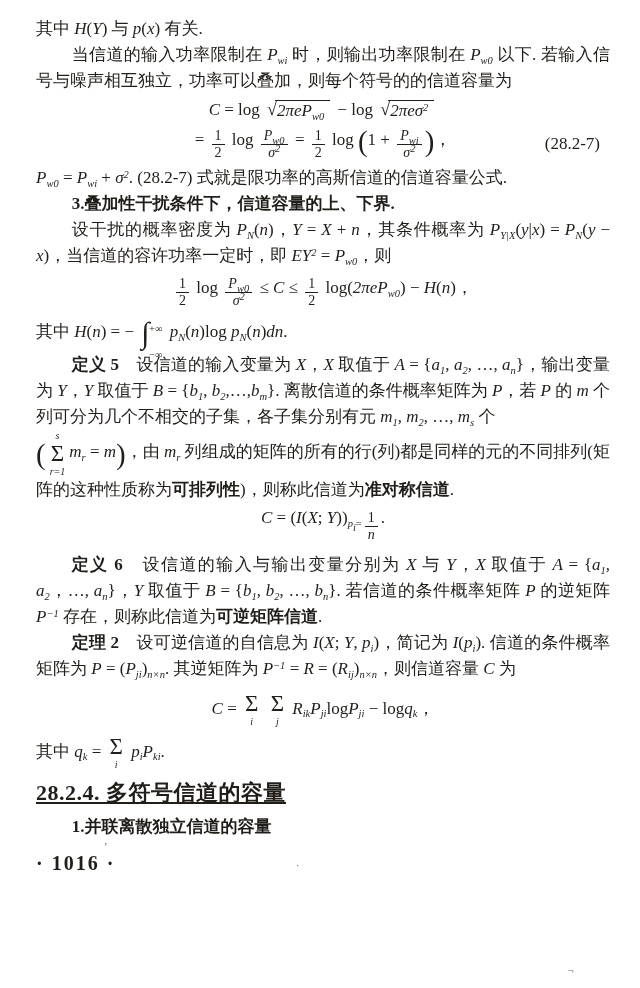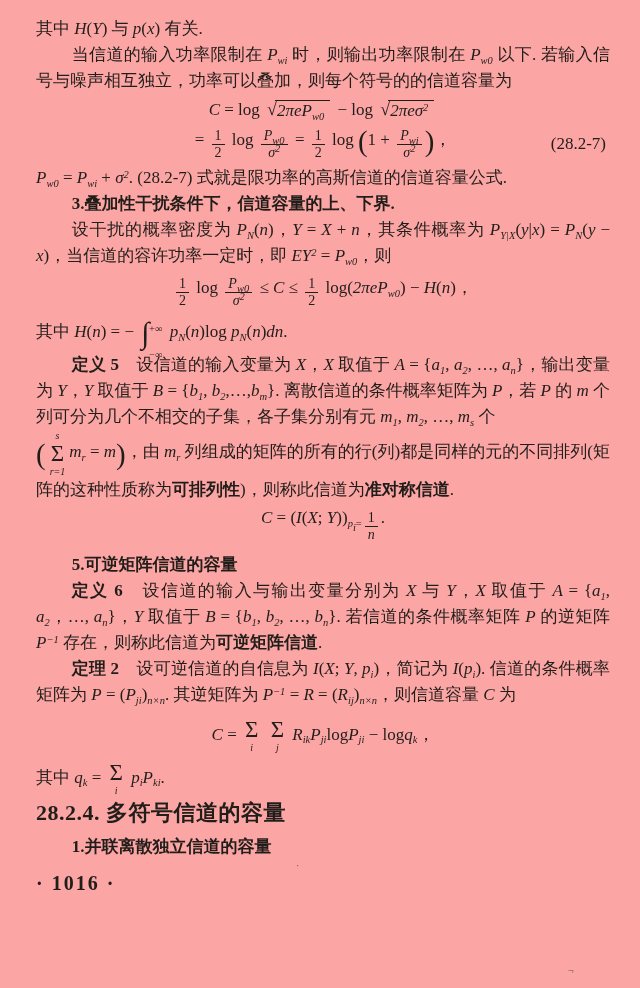--- a/index.html
+++ b/index.html
@@ -27,38 +27,38 @@
   .rsym{line-height:1.1;font-size:18px;}
   .rbar{border-top:1.5px solid currentColor;padding:0 6px 0 2px;margin-left:-2px;}
   .bigop{display:inline-flex;flex-direction:column;align-items:center;vertical-align:middle;margin:0 4px;line-height:1;text-indent:0;}
   .oplim{font-size:10px;font-style:italic;line-height:1.15;}
   .opsym{font-size:23px;line-height:1.05;}
   .intgrp{display:inline-flex;align-items:center;vertical-align:middle;margin:0 3px;text-indent:0;}
   .intsym{font-size:30px;line-height:1;}
   .intlims{display:inline-flex;flex-direction:column;justify-content:space-between;height:34px;font-size:10px;font-style:italic;margin-left:-1px;}
   .formula{text-align:center;margin:4px 0;}
   .fline{position:relative;line-height:1.2;padding:3px 0;}
-  .eqno{position:absolute;right:4px;top:50%;transform:translateY(-50%);font-style:normal;}
+  .eqno{position:absolute;right:10px;top:50%;transform:translateY(-50%);font-style:normal;}
   .bigparen{font-size:170%;vertical-align:-0.22em;line-height:1;font-style:normal;}
-  .heading1{font-size:22px;font-weight:bold;margin-top:4px;letter-spacing:0.5px;}
+  .heading1{font-size:22px;font-weight:bold;margin-top:10px;letter-spacing:0.5px;text-decoration:underline;}
   .subheading{font-weight:bold;text-indent:2.1em;margin-top:8px;}
   .pagenum{font-weight:bold;margin-top:10px;font-size:20px;letter-spacing:2px;}
   .artifact{position:absolute;color:#5a564f;font-size:10px;line-height:1;}
   [data-name="formula-28-2-7"]{margin:3px 0 1px;}
   [data-name="para-entropy-integral"]{margin:2px 0;}
   [data-name="heading-4-quasi-symmetric"]{margin-top:3px;}
   [data-name="formula-theorem-1"]{margin:2px 0 6px;}
   [data-name="heading-5-invertible-matrix"]{margin-top:3px;}
   [data-name="formula-theorem-2"]{margin:7px 0 3px;}
   [data-name="para-qk-definition"]{margin-top:4px;}
 </style>
 </head>
 <body>
 
-<div class="page" data-name="scanned-page" style="background: #fca5a5; color: rgb(33, 30, 26);">
+<div class="page" data-name="scanned-page" style="background: #ffffff; color: rgb(33, 30, 26);">
   <div id="doc" data-name="document-text-column">
       <div class="para" data-name="para-hy-px"><span class="t" data-name="text-run">其中 </span><span class="m" data-name="math-run">H</span><span class="t" data-name="text-run">(</span><span class="m" data-name="math-run">Y</span><span class="t" data-name="text-run">) 与 </span><span class="m" data-name="math-run">p</span><span class="t" data-name="text-run">(</span><span class="m" data-name="math-run">x</span><span class="t" data-name="text-run">) 有关.</span></div>
       <div class="para indent" data-name="para-power-limit"><span class="t" data-name="text-run">当信道的输入功率限制在 </span><span class="m" data-name="math-run">P</span><sub class="sub" data-name="subscript">wi</sub><span class="t" data-name="text-run"> 时，则输出功率限制在 </span><span class="m" data-name="math-run">P</span><sub class="sub" data-name="subscript">w0</sub><span class="t" data-name="text-run"> 以下. 若输入信号与噪声相互独立，功率可以叠加，则每个符号的的信道容量为</span></div>
       <div class="formula" data-name="formula-28-2-7">
         <div class="fline" data-name="formula-line"><span class="m" data-name="math-run">C</span><span class="t" data-name="text-run"> = log </span><span class="sqrt" data-name="square-root">
             <span class="rsym" data-name="radical-icon">√</span>
             <span class="rbar" data-name="radicand"><span class="m" data-name="math-run">2πeP</span><sub class="sub" data-name="subscript">w0</sub></span>
           </span><span class="t" data-name="text-run"> − log </span><span class="sqrt" data-name="square-root">
             <span class="rsym" data-name="radical-icon">√</span>
             <span class="rbar" data-name="radicand"><span class="m" data-name="math-run">2πeσ</span><sup class="sup" data-name="superscript">2</sup></span>
@@ -80,21 +80,20 @@
         </span><span class="t" data-name="text-run"> </span><span class="m" data-name="math-run">p</span><sub class="sub" data-name="subscript">N</sub><span class="t" data-name="text-run">(</span><span class="m" data-name="math-run">n</span><span class="t" data-name="text-run">)log </span><span class="m" data-name="math-run">p</span><sub class="sub" data-name="subscript">N</sub><span class="t" data-name="text-run">(</span><span class="m" data-name="math-run">n</span><span class="t" data-name="text-run">)</span><span class="m" data-name="math-run">dn</span><span class="t" data-name="text-run">.</span></div>
       <div class="para indent" data-name="para-definition-5"><span class="b" data-name="bold-text-run">定义 5</span><span class="t" data-name="text-run">　设信道的输入变量为 </span><span class="m" data-name="math-run">X</span><span class="t" data-name="text-run">，</span><span class="m" data-name="math-run">X</span><span class="t" data-name="text-run"> 取值于 </span><span class="m" data-name="math-run">A</span><span class="t" data-name="text-run"> = {</span><span class="m" data-name="math-run">a</span><sub class="sub" data-name="subscript">1</sub><span class="t" data-name="text-run">, </span><span class="m" data-name="math-run">a</span><sub class="sub" data-name="subscript">2</sub><span class="t" data-name="text-run">, …, </span><span class="m" data-name="math-run">a</span><sub class="sub" data-name="subscript">n</sub><span class="t" data-name="text-run">}，输出变量为 </span><span class="m" data-name="math-run">Y</span><span class="t" data-name="text-run">，</span><span class="m" data-name="math-run">Y</span><span class="t" data-name="text-run"> 取值于 </span><span class="m" data-name="math-run">B</span><span class="t" data-name="text-run"> = {</span><span class="m" data-name="math-run">b</span><sub class="sub" data-name="subscript">1</sub><span class="t" data-name="text-run">, </span><span class="m" data-name="math-run">b</span><sub class="sub" data-name="subscript">2</sub><span class="t" data-name="text-run">,…,</span><span class="m" data-name="math-run">b</span><sub class="sub" data-name="subscript">m</sub><span class="t" data-name="text-run">}. 离散信道的条件概率矩阵为 </span><span class="m" data-name="math-run">P</span><span class="t" data-name="text-run">，若 </span><span class="m" data-name="math-run">P</span><span class="t" data-name="text-run"> 的 </span><span class="m" data-name="math-run">m</span><span class="t" data-name="text-run"> 个列可分为几个不相交的子集，各子集分别有元 </span><span class="m" data-name="math-run">m</span><sub class="sub" data-name="subscript">1</sub><span class="t" data-name="text-run">, </span><span class="m" data-name="math-run">m</span><sub class="sub" data-name="subscript">2</sub><span class="t" data-name="text-run">, …, </span><span class="m" data-name="math-run">m</span><sub class="sub" data-name="subscript">s</sub><span class="t" data-name="text-run"> 个</span></div>
       <div class="para" data-name="para-column-partition"><span class="bigparen" data-name="big-parenthesis">(</span><span class="bigop" data-name="sum-operator">
           <span class="oplim" data-name="upper-limit">s</span>
           <span class="opsym" data-name="sigma-icon">Σ</span>
           <span class="oplim" data-name="lower-limit">r=1</span>
         </span><span class="m" data-name="math-run">m</span><sub class="sub" data-name="subscript">r</sub><span class="t" data-name="text-run"> = </span><span class="m" data-name="math-run">m</span><span class="bigparen" data-name="big-parenthesis">)</span><span class="t" data-name="text-run">，由 </span><span class="m" data-name="math-run">m</span><sub class="sub" data-name="subscript">r</sub><span class="t" data-name="text-run"> 列组成的矩阵的所有的行(列)都是同样的元的不同排列(矩阵的这种性质称为</span><span class="b" data-name="bold-text-run">可排列性</span><span class="t" data-name="text-run">)，则称此信道为</span><span class="b" data-name="bold-text-run">准对称信道</span><span class="t" data-name="text-run">.</span></div>
       <div class="formula" data-name="formula-theorem-1">
         <div class="fline" data-name="formula-line"><span class="m" data-name="math-run">C</span><span class="t" data-name="text-run"> = (</span><span class="m" data-name="math-run">I</span><span class="t" data-name="text-run">(</span><span class="m" data-name="math-run">X</span><span class="t" data-name="text-run">; </span><span class="m" data-name="math-run">Y</span><span class="t" data-name="text-run">))</span><sub class="sub" data-name="subscript"><span class="m" data-name="math-run">p</span><sub class="sub" data-name="subscript">i</sub><span class="t" data-name="text-run">=</span><span class="frac" data-name="fraction"><span class="fnum" data-name="fraction-numerator"><span class="t" data-name="text-run">1</span></span><span class="fden" data-name="fraction-denominator"><span class="m" data-name="math-run">n</span></span></span></sub><span class="t" data-name="text-run">.</span></div>
       </div>
-      <div class="para indent" data-name="heading-5-invertible-matrix"><span class="b" data-name="bold-text-run">5.可逆矩阵信道的容量</span></div>
       <div class="para indent" data-name="para-definition-6"><span class="b" data-name="bold-text-run">定义 6</span><span class="t" data-name="text-run">　设信道的输入与输出变量分别为 </span><span class="m" data-name="math-run">X</span><span class="t" data-name="text-run"> 与 </span><span class="m" data-name="math-run">Y</span><span class="t" data-name="text-run">，</span><span class="m" data-name="math-run">X</span><span class="t" data-name="text-run"> 取值于 </span><span class="m" data-name="math-run">A</span><span class="t" data-name="text-run"> = {</span><span class="m" data-name="math-run">a</span><sub class="sub" data-name="subscript">1</sub><span class="t" data-name="text-run">, </span><span class="m" data-name="math-run">a</span><sub class="sub" data-name="subscript">2</sub><span class="t" data-name="text-run">，…, </span><span class="m" data-name="math-run">a</span><sub class="sub" data-name="subscript">n</sub><span class="t" data-name="text-run">}，</span><span class="m" data-name="math-run">Y</span><span class="t" data-name="text-run"> 取值于 </span><span class="m" data-name="math-run">B</span><span class="t" data-name="text-run"> = {</span><span class="m" data-name="math-run">b</span><sub class="sub" data-name="subscript">1</sub><span class="t" data-name="text-run">, </span><span class="m" data-name="math-run">b</span><sub class="sub" data-name="subscript">2</sub><span class="t" data-name="text-run">, …, </span><span class="m" data-name="math-run">b</span><sub class="sub" data-name="subscript">n</sub><span class="t" data-name="text-run">}. 若信道的条件概率矩阵 </span><span class="m" data-name="math-run">P</span><span class="t" data-name="text-run"> 的逆矩阵 </span><span class="m" data-name="math-run">P</span><sup class="sup" data-name="superscript">−1</sup><span class="t" data-name="text-run"> 存在，则称此信道为</span><span class="b" data-name="bold-text-run">可逆矩阵信道</span><span class="t" data-name="text-run">.</span></div>
       <div class="para indent" data-name="para-theorem-2"><span class="b" data-name="bold-text-run">定理 2</span><span class="t" data-name="text-run">　设可逆信道的自信息为 </span><span class="m" data-name="math-run">I</span><span class="t" data-name="text-run">(</span><span class="m" data-name="math-run">X</span><span class="t" data-name="text-run">; </span><span class="m" data-name="math-run">Y</span><span class="t" data-name="text-run">, </span><span class="m" data-name="math-run">p</span><sub class="sub" data-name="subscript">i</sub><span class="t" data-name="text-run">)，简记为 </span><span class="m" data-name="math-run">I</span><span class="t" data-name="text-run">(</span><span class="m" data-name="math-run">p</span><sub class="sub" data-name="subscript">i</sub><span class="t" data-name="text-run">). 信道的条件概率矩阵为 </span><span class="m" data-name="math-run">P</span><span class="t" data-name="text-run"> = (</span><span class="m" data-name="math-run">P</span><sub class="sub" data-name="subscript">ji</sub><span class="t" data-name="text-run">)</span><sub class="sub" data-name="subscript">n×n</sub><span class="t" data-name="text-run">. 其逆矩阵为 </span><span class="m" data-name="math-run">P</span><sup class="sup" data-name="superscript">−1</sup><span class="t" data-name="text-run"> = </span><span class="m" data-name="math-run">R</span><span class="t" data-name="text-run"> = (</span><span class="m" data-name="math-run">R</span><sub class="sub" data-name="subscript">ij</sub><span class="t" data-name="text-run">)</span><sub class="sub" data-name="subscript">n×n</sub><span class="t" data-name="text-run">，则信道容量 </span><span class="m" data-name="math-run">C</span><span class="t" data-name="text-run"> 为</span></div>
       <div class="formula" data-name="formula-theorem-2">
         <div class="fline" data-name="formula-line"><span class="m" data-name="math-run">C</span><span class="t" data-name="text-run"> = </span><span class="bigop" data-name="sum-operator">
             <span class="opsym" data-name="sigma-icon">Σ</span>
             <span class="oplim" data-name="lower-limit">i</span>
           </span><span class="t" data-name="text-run"> </span><span class="bigop" data-name="sum-operator">
             <span class="opsym" data-name="sigma-icon">Σ</span>
             <span class="oplim" data-name="lower-limit">j</span>
           </span><span class="t" data-name="text-run"> </span><span class="m" data-name="math-run">R</span><sub class="sub" data-name="subscript">ik</sub><span class="m" data-name="math-run">P</span><sub class="sub" data-name="subscript">ji</sub><span class="t" data-name="text-run">log</span><span class="m" data-name="math-run">P</span><sub class="sub" data-name="subscript">ji</sub><span class="t" data-name="text-run"> − log</span><span class="m" data-name="math-run">q</span><sub class="sub" data-name="subscript">k</sub><span class="t" data-name="text-run">，</span></div>

